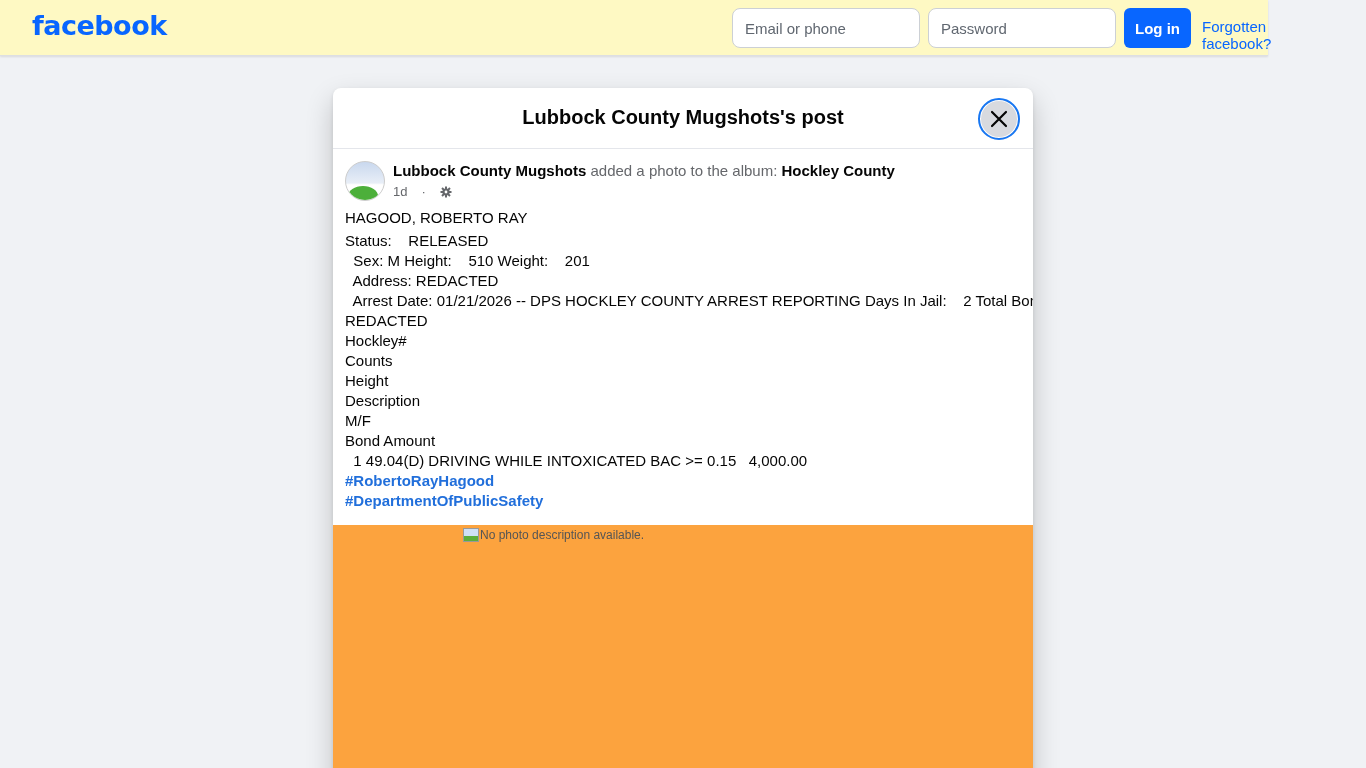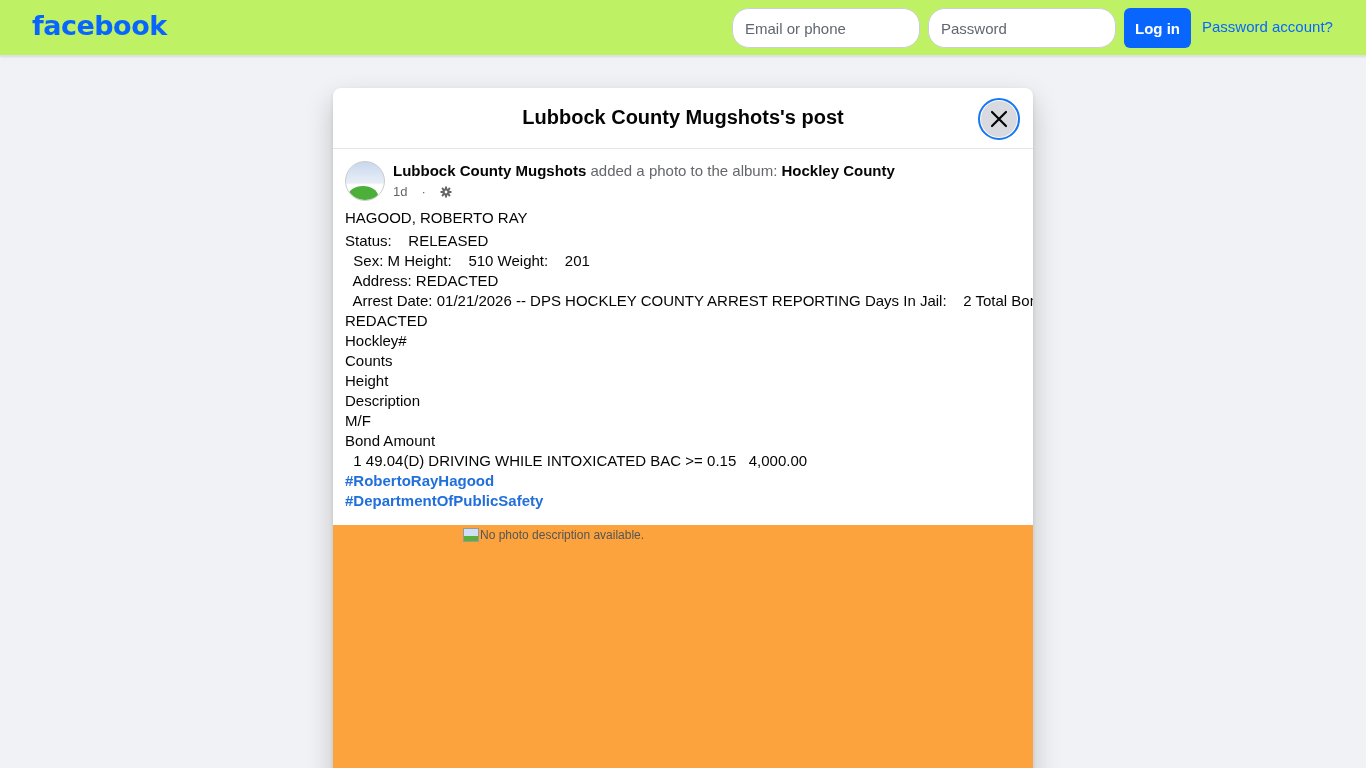--- a/index.html
+++ b/index.html
@@ -1,21 +1,21 @@
 <!DOCTYPE html>
 <html><head>
   <meta charset="utf-8">
   <style>
     * { box-sizing: border-box; margin: 0; padding: 0; }
     html, body { width: 1366px; height: 768px; overflow: hidden; }
     body { background: #f0f2f5; font-family: "Liberation Sans", "DejaVu Sans", sans-serif; color: #1c1e21; position: relative; }
 
-    .topbar { position: absolute; left: 0; top: 0; width: 1366px; height: 56px; background: #bef264; box-shadow: 0 1px 2px rgba(0,0,0,0.1); border-bottom: 1px solid #dddfe2; }
+    .topbar { position: absolute; left: 0; top: 0; width: 1268px; height: 56px; background: #fef9c3; box-shadow: 0 1px 2px rgba(0,0,0,0.1); border-bottom: 1px solid #dddfe2; }
     .logo { position: absolute; left: 32px; top: 10px; font-size: 27px; font-weight: bold; color: #0866ff; letter-spacing: -0.5px; font-family: "DejaVu Sans", sans-serif; }
-    .login-input { position: absolute; top: 8px; width: 188px; height: 40px; border: 1px solid #ccd0d5; border-radius: 17px; background: #fff; padding: 0 12px; font-size: 15px; color: #1c1e21; font-family: "Liberation Sans", sans-serif; }
+    .login-input { position: absolute; top: 8px; width: 188px; height: 40px; border: 1px solid #ccd0d5; border-radius: 8px; background: #fff; padding: 0 12px; font-size: 15px; color: #1c1e21; font-family: "Liberation Sans", sans-serif; }
     .login-input::placeholder { color: #606770; }
     .email-input { left: 732px; }
     .password-input { left: 928px; }
     .login-button { position: absolute; left: 1124px; top: 8px; width: 67px; height: 40px; border: none; border-radius: 6px; background: #0866ff; color: #fff; font-weight: bold; font-size: 15px; font-family: "Liberation Sans", sans-serif; cursor: pointer; }
     .forgot-link { position: absolute; left: 1202px; top: 18px; font-size: 15px; color: #0866ff; text-decoration: none; }
 
     .modal { position: absolute; left: 333px; top: 88px; width: 700px; height: 700px; background: #fff; border-radius: 8px 8px 0 0; box-shadow: 0 12px 28px rgba(0,0,0,0.2), 0 2px 4px rgba(0,0,0,0.1); overflow: hidden; }
     .modal-header { position: relative; height: 61px; border-bottom: 1px solid #e4e6eb; }
     .modal-title { position: absolute; left: 0; right: 0; top: 18px; text-align: center; font-size: 20px; font-weight: bold; color: #050505; }
     .close-button { position: absolute; left: 645px; top: 10px; width: 42px; height: 42px; border-radius: 50%; background: #d8dadf; border: 2px solid #1877f2; box-shadow: 0 0 0 1px #fff inset; display: flex; align-items: center; justify-content: center; cursor: pointer; }
@@ -37,21 +37,21 @@
     .broken-img .bi { width: 16px; height: 14px; border: 1px solid #999; background: linear-gradient(180deg, #cfe0f5 60%, #5cae3a 60%); margin-right: 1px; }
   </style>
 </head>
 <body>
 
 <div class="topbar">
   <div class="logo">facebook</div>
   <input class="login-input email-input" type="text" placeholder="Email or phone" style="">
   <input class="login-input password-input" type="password" placeholder="Password" style="">
   <button class="login-button">Log in</button>
-  <a class="forgot-link" href="#">Password account?</a>
+  <a class="forgot-link" href="#">Forgotten facebook?</a>
 </div>
 
 <div class="modal">
   <div class="modal-header">
     <div class="modal-title">Lubbock County Mugshots's post</div>
     <div class="close-button">
       <svg width="18" height="18" viewBox="0 0 18 18">
           <path d="M2 2 L16 16 M16 2 L2 16" stroke="#050505" stroke-width="2.2" stroke-linecap="round"></path>
         </svg>
     </div>

